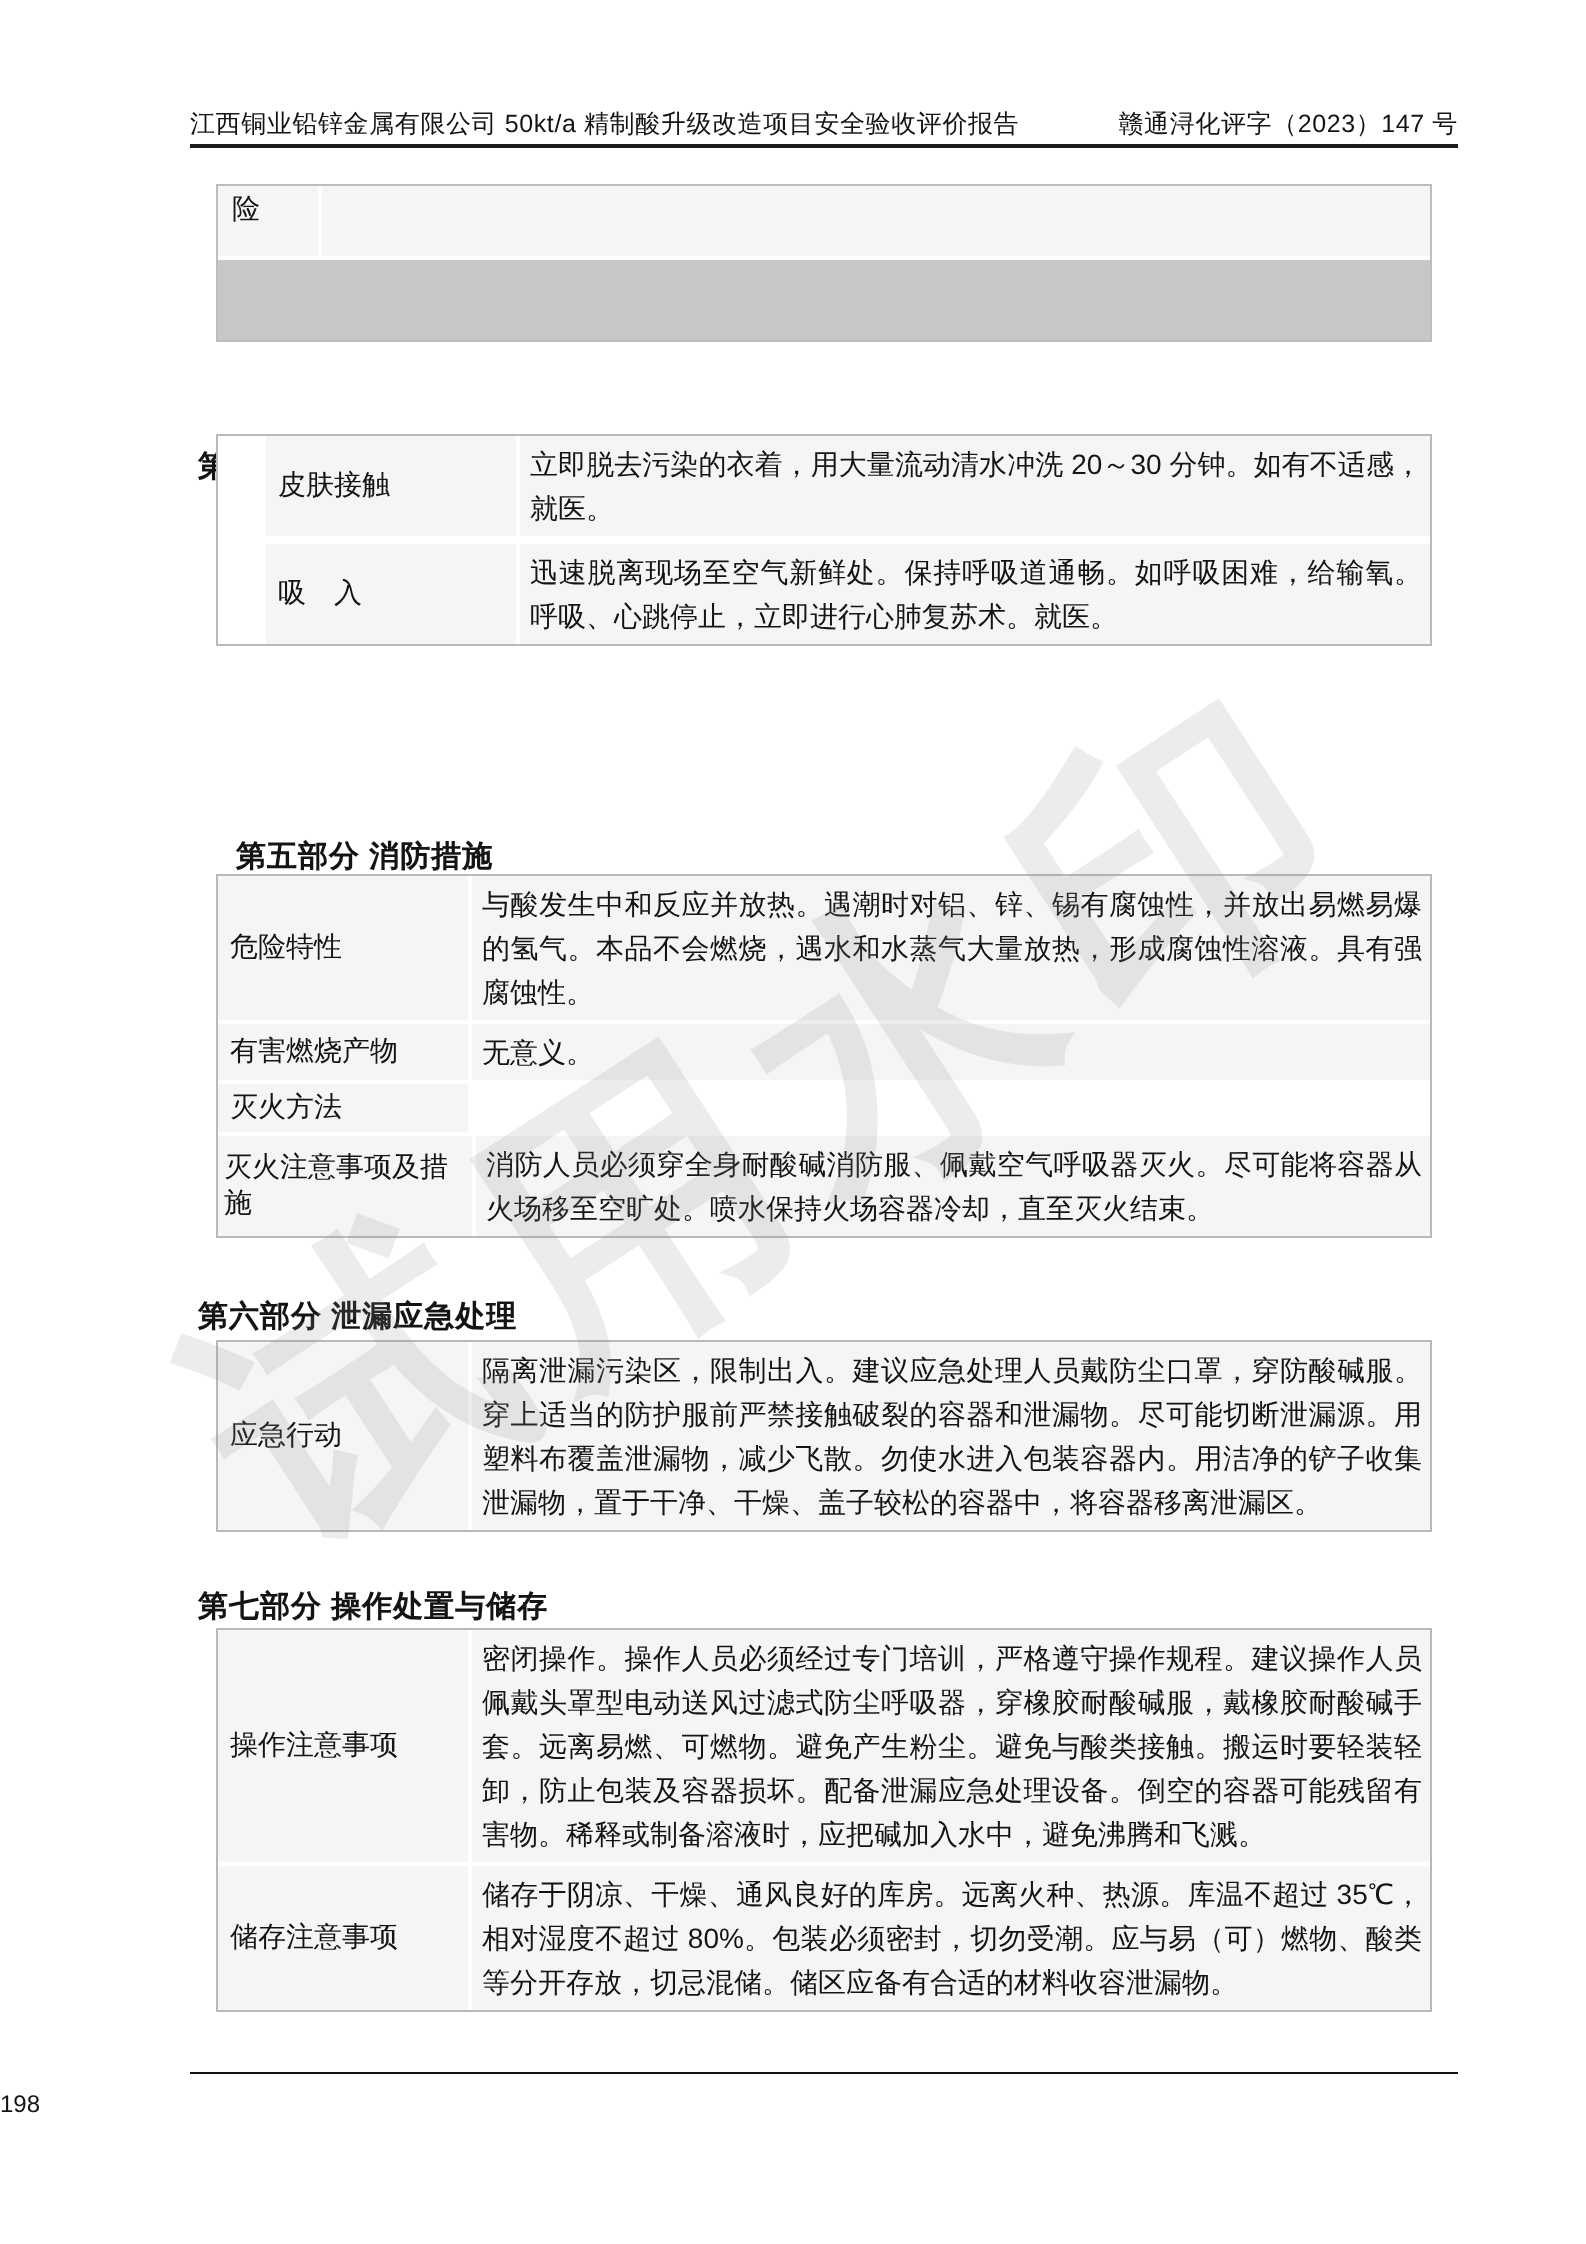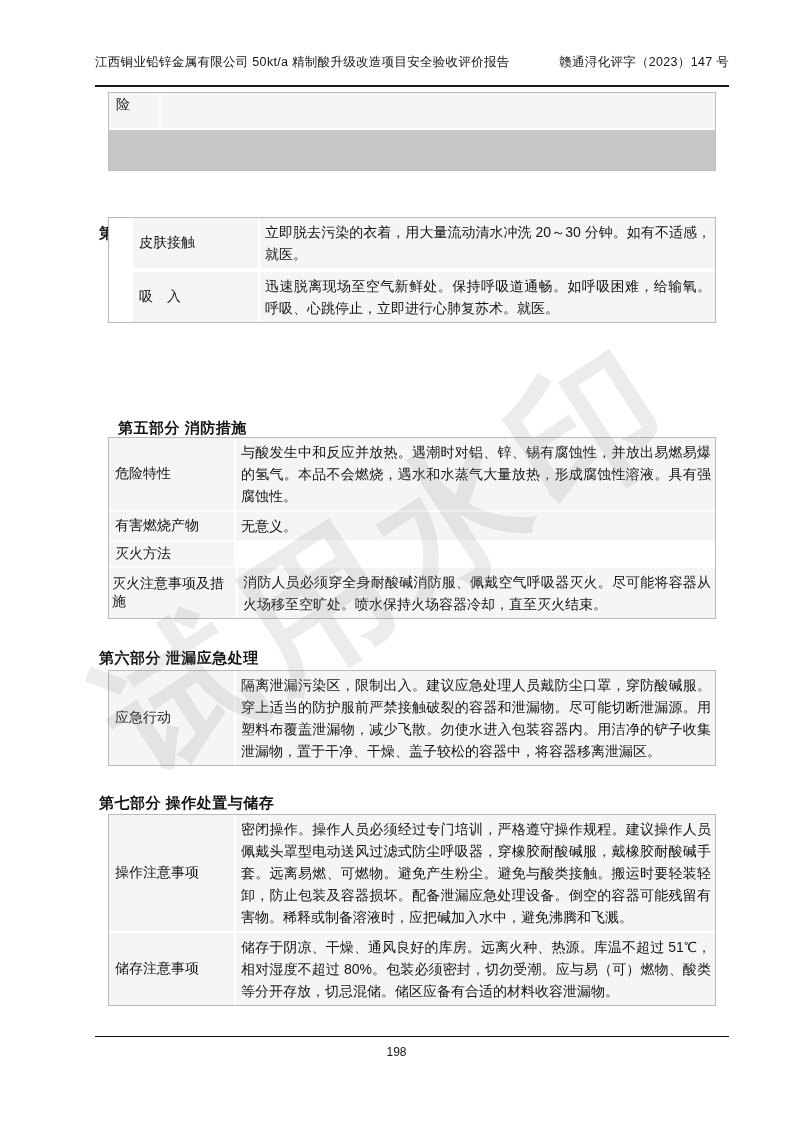--- a/index.html
+++ b/index.html
@@ -10,21 +10,21 @@
     font-family:"Liberation Sans", sans-serif;
     color:#141414;
     overflow:hidden;
   }
 
   
   .header {
     position:absolute; left:95px; top:54px; width:634px;
     display:flex; justify-content:space-between; align-items:flex-end;
     font-size:12.5px; letter-spacing:0.3px;
-    padding-bottom:14px; border-bottom:2px solid #1b1b1b;
+    padding-bottom:1px; border-bottom:2px solid #1b1b1b;
   }
 
   
   .frag-table {
     position:absolute; left:108px; top:92px; width:608px;
     border:1px solid #bdbdbd; background:#ffffff;
   }
   .frag-row { display:flex; height:35px; background:#ffffff; }
   .frag-label {
     flex:0 0 52px; background:#f5f5f5; border-right:2px solid #ffffff;
@@ -67,21 +67,21 @@
     pointer-events:none; z-index:5;
   }
 
   
   .footer-rule {
     position:absolute; left:95px; top:1036px; width:634px;
     border-top:1.5px solid #111111;
   }
   .page-number {
     position:absolute; left:0; top:1045px; width:793px;
-    text-align:center; font-size:12px;
+    font-size:12px;
   }
 </style>
 </head>
 <body>
 
 <div class="header">
   <span>江西铜业铅锌金属有限公司 50kt/a 精制酸升级改造项目安全验收评价报告</span>
   <span>赣通浔化评字（2023）147 号</span>
 </div>
 
@@ -135,20 +135,20 @@
 </div>
 
 <div class="section-title" style="top:794px;">第七部分 操作处置与储存</div>
 <div class="msds-table" style="top:814px;">
   <div class="t-row">
     <div class="t-label">操作注意事项</div>
     <div class="t-content">密闭操作。操作人员必须经过专门培训，严格遵守操作规程。建议操作人员佩戴头罩型电动送风过滤式防尘呼吸器，穿橡胶耐酸碱服，戴橡胶耐酸碱手套。远离易燃、可燃物。避免产生粉尘。避免与酸类接触。搬运时要轻装轻卸，防止包装及容器损坏。配备泄漏应急处理设备。倒空的容器可能残留有害物。稀释或制备溶液时，应把碱加入水中，避免沸腾和飞溅。</div>
   </div>
   <div class="t-row">
     <div class="t-label">储存注意事项</div>
-    <div class="t-content">储存于阴凉、干燥、通风良好的库房。远离火种、热源。库温不超过 51℃，相对湿度不超过 80%。包装必须密封，切勿受潮。应与易（可）燃物、酸类等分开存放，切忌混储。储区应备有合适的材料收容泄漏物。</div>
+    <div class="t-content">储存于阴凉、干燥、通风良好的库房。远离火种、热源。库温不超过 35℃，相对湿度不超过 80%。包装必须密封，切勿受潮。应与易（可）燃物、酸类等分开存放，切忌混储。储区应备有合适的材料收容泄漏物。</div>
   </div>
 </div>
 
 <div class="watermark">试用水印</div>
 
 <div class="footer-rule"></div>
 <div class="page-number">198</div>
 
 </body></html>

